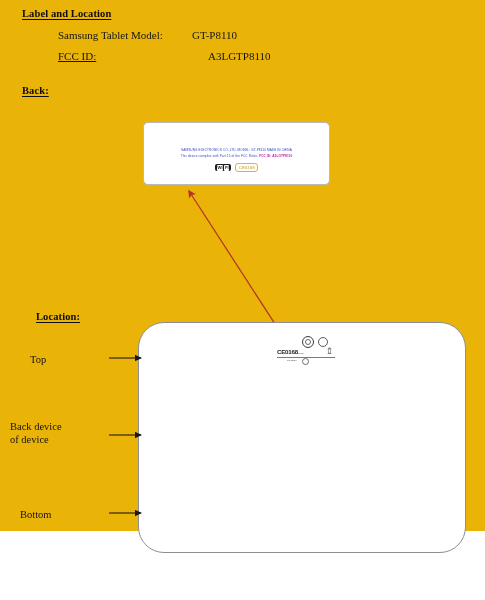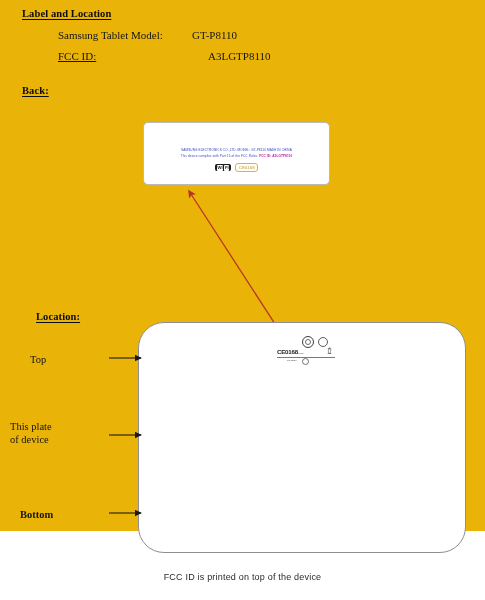--- a/index.html
+++ b/index.html
@@ -229,21 +229,21 @@
   .callout {
     position: absolute;
     font-size: 10.5px;
     color: #151515;
     text-align: left;
     white-space: pre-line;
     line-height: 1.28;
   }
   #callout-top        { left: 30px; top: 353px; width: 72px; }
   #callout-backplate  { left: 10px; top: 420px; width: 92px; }
-  #callout-bottom     { left: 20px; top: 508px; width: 82px; font-weight: bold; }
+  #callout-bottom     { left: 20px; top: 508px; width: 82px; }
 
   .callout-arrow {
     position: absolute;
     height: 12px;
     width: 40px;
   }
   #arrow-top        { left: 108px; top: 352px; }
   #arrow-backplate  { left: 108px; top: 429px; }
   #arrow-bottom     { left: 108px; top: 507px; }
 
@@ -327,26 +327,25 @@
   <div class="callout" id="callout-top">Top</div>
   <svg class="callout-arrow" id="arrow-top" viewBox="0 0 40 12">
     <defs>
       <marker id="blkhead" markerWidth="7" markerHeight="7" refX="5.6" refY="3" orient="auto">
         <path d="M0,0 L6.5,3 L0,6 Z" fill="#1a1a1a"></path>
       </marker>
     </defs>
     <line x1="1" y1="6" x2="33" y2="6" stroke="#1a1a1a" stroke-width="1.1" marker-end="url(#blkhead)"></line>
   </svg>
 
-  <div class="callout" id="callout-backplate">This plate
+  <div class="callout" id="callout-backplate">Back device
 of device</div>
   <svg class="callout-arrow" id="arrow-backplate" viewBox="0 0 40 12">
     <line x1="1" y1="6" x2="33" y2="6" stroke="#1a1a1a" stroke-width="1.1" marker-end="url(#blkhead)"></line>
   </svg>
 
   <div class="callout" id="callout-bottom">Bottom</div>
   <svg class="callout-arrow" id="arrow-bottom" viewBox="0 0 40 12">
     <line x1="1" y1="6" x2="33" y2="6" stroke="#1a1a1a" stroke-width="1.1" marker-end="url(#blkhead)"></line>
   </svg>
 
-  <div id="footer-caption">FCC ID is printed on top of the device</div>
 
 </div>
 
 </body></html>

